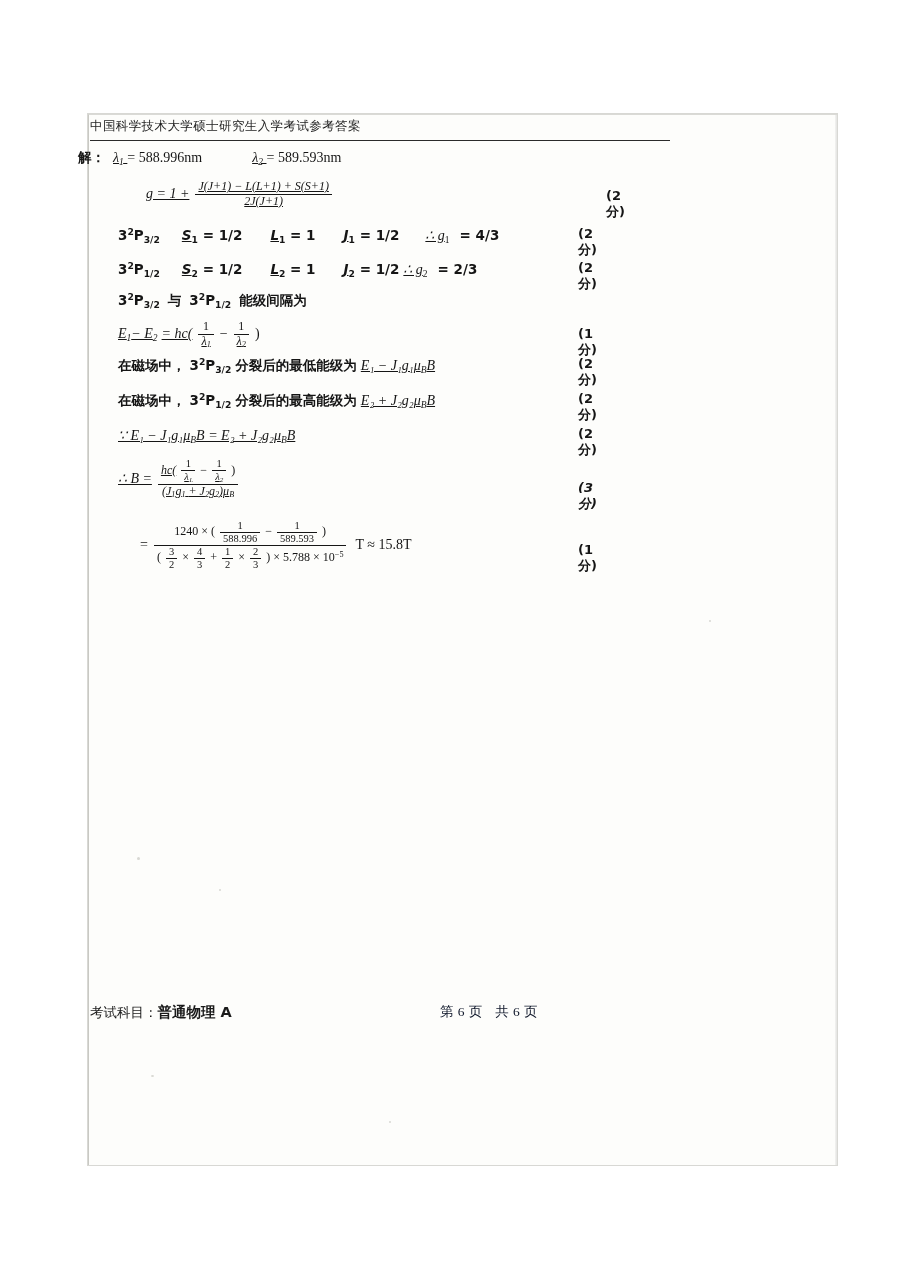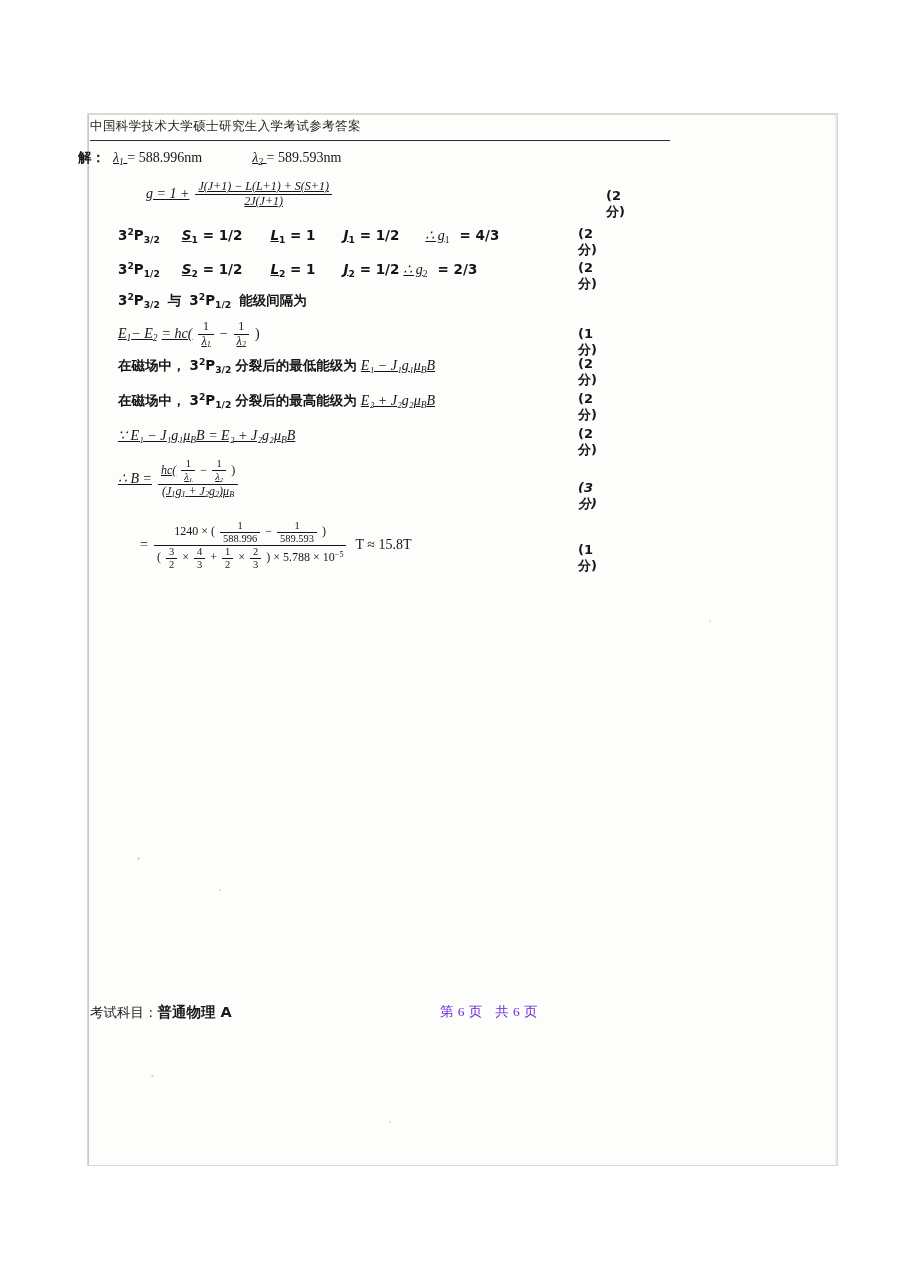--- a/index.html
+++ b/index.html
@@ -122,21 +122,21 @@
     color: #1a1a1a;
     white-space: nowrap;
   }
   #footer-subject .subject-name { font-weight: bold; font-size: 14.5px; }
   #footer-pages {
     position: absolute;
     left: 440px;
     top: 1003px;
     font-family: "DejaVu Sans", sans-serif;
     font-size: 13.5px;
-    color: #6d28d9;
+    color: #0f172a;
     white-space: nowrap;
   }
   #footer-pages .num { font-family: "Liberation Serif", serif; }
 </style>
 </head>
 <body>
 
 <div id="scan-page">
   <span class="speck" style="left:48px;  top:742px;  width:3px;  height:3px;"></span>
   <span class="speck" style="left:130px; top:774px;  width:2px;  height:2px;"></span>

